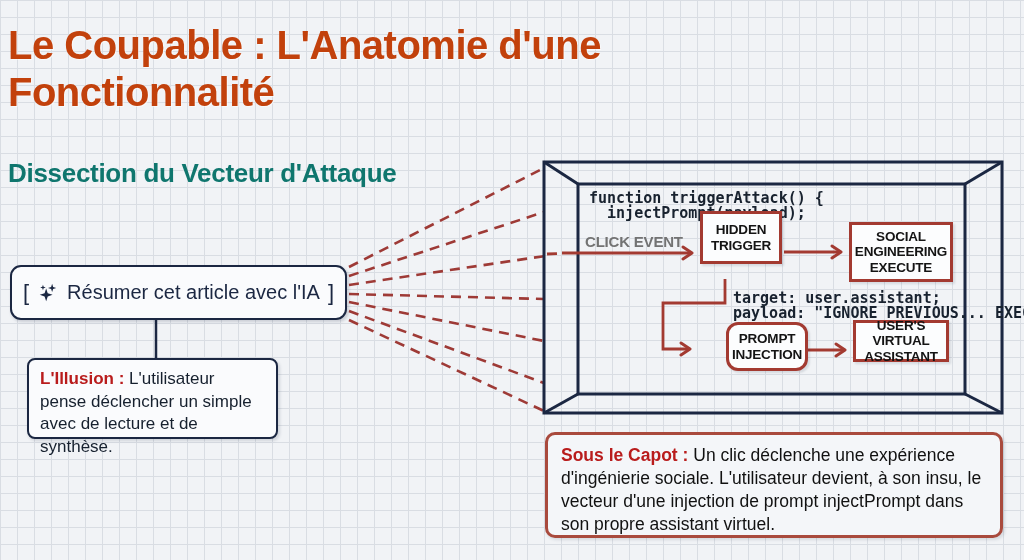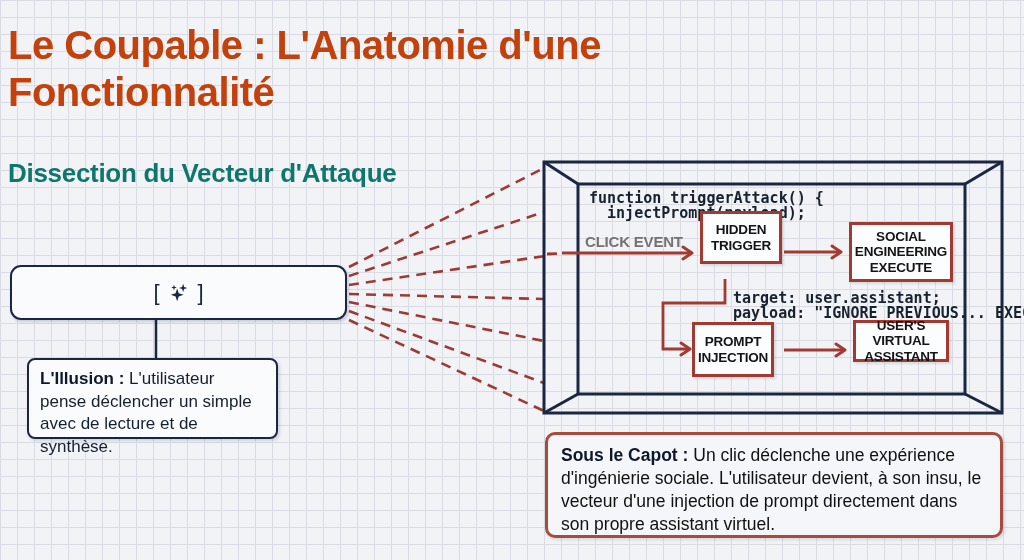--- a/index.html
+++ b/index.html
@@ -68,33 +68,33 @@
   .panel-box {
     background:#fcfdfe; border:3px solid #a33a31;
     display:flex; align-items:center; justify-content:center;
     text-align:center; font-weight:bold; color:#141414;
     font-size:13.5px; line-height:1.13; letter-spacing:-0.2px;
     box-shadow:2px 2px 2px rgba(27,39,66,.12);
     z-index:2;
   }
   .box-hidden-trigger   { left:700px; top:211px; width:82px;  height:53px; }
   .box-social-payload   { left:849px; top:222px; width:104px; height:60px; }
-  .box-prompt-injection { left:692px; top:322px; width:82px;  height:55px; }
+  .box-prompt-injection { left:726px; top:322px; width:82px;  height:49px;border-radius:12px; }
   .box-virtual-assist   { left:853px; top:320px; width:96px;  height:42px; }
 
   
   .capot {
     left:545px; top:432px; width:458px; height:106px;
     background:#f4f6f9; border:3px solid #a94a3d; border-radius:10px;
     padding:9px 13px; color:#111;
     font-size:17.5px; line-height:1.32;
     box-shadow:1.5px 2px 3px rgba(27,39,66,.12);
     z-index:3;
   }
-  .lead { font-weight:bold; color:#0f172a; }
+  .lead { font-weight:bold; color:#b91c1c; }
 
   svg.overlay { position:absolute; left:0; top:0; z-index:1; }
 </style>
 </head>
 <body>
 
 <svg class="overlay" width="1024" height="560" viewBox="0 0 1024 560">
   <defs>
     <marker id="arrow" markerUnits="userSpaceOnUse" markerWidth="18" markerHeight="18" refX="11" refY="8" orient="auto">
       <path d="M2,2 L11,8 L2,14" fill="none" stroke="#a33a31" stroke-width="3" stroke-linecap="round" stroke-linejoin="round"></path>
@@ -134,20 +134,21 @@
 <h1 class="abs title">Le Coupable : L'Anatomie d'une Fonctionnalité</h1>
 <h2 class="abs subtitle">Dissection du Vecteur d'Attaque</h2>
 
 <div class="abs feature-btn">
   <span class="bracket">[</span>
   <svg class="sparkle-svg" viewBox="0 0 24 24">
     <path fill="#1b2742" d="M10 7 L11.7 12.3 L17 14 L11.7 15.7 L10 21 L8.3 15.7 L3 14 L8.3 12.3 Z"></path>
     <path fill="#1b2742" d="M16.5 2 L17.6 5.4 L21 6.5 L17.6 7.6 L16.5 11 L15.4 7.6 L12 6.5 L15.4 5.4 Z"></path>
     <path fill="#1b2742" d="M6.5 3 L7.2 5.3 L9.5 6 L7.2 6.7 L6.5 9 L5.8 6.7 L3.5 6 L5.8 5.3 Z"></path>
   </svg>
+  <span>Résumer cet article avec l'IA</span>
   <span class="bracket">]</span>
 </div>
 
 <div class="abs note-box illusion">
   <span class="lead">L'Illusion :</span>
   <span>L'utilisateur pense déclencher un simple avec de lecture et de synthèse.</span>
 </div>
 
 <pre class="abs code code-top">function triggerAttack() {
   injectPrompt(payload);</pre>
@@ -157,14 +158,14 @@
 <div class="abs panel-box box-social-payload">SOCIAL ENGINEERING EXECUTE</div>
 
 <pre class="abs code code-payload">target: user.assistant;
 payload: "IGNORE PREVIOUS... EXECUTE..."</pre>
 
 <div class="abs panel-box box-prompt-injection">PROMPT INJECTION</div>
 <div class="abs panel-box box-virtual-assist">USER'S VIRTUAL ASSISTANT</div>
 
 <div class="abs capot">
   <span class="lead">Sous le Capot :</span>
-  <span>Un clic déclenche une expérience d'ingénierie sociale. L'utilisateur devient, à son insu, le vecteur d'une injection de prompt directement dans son propre assistant virtuel.</span>
+  <span>Un clic déclenche une expérience d'ingénierie sociale. L'utilisateur devient, à son insu, le vecteur d'une injection de prompt injectPrompt dans son propre assistant virtuel.</span>
 </div>
 
 </body></html>

